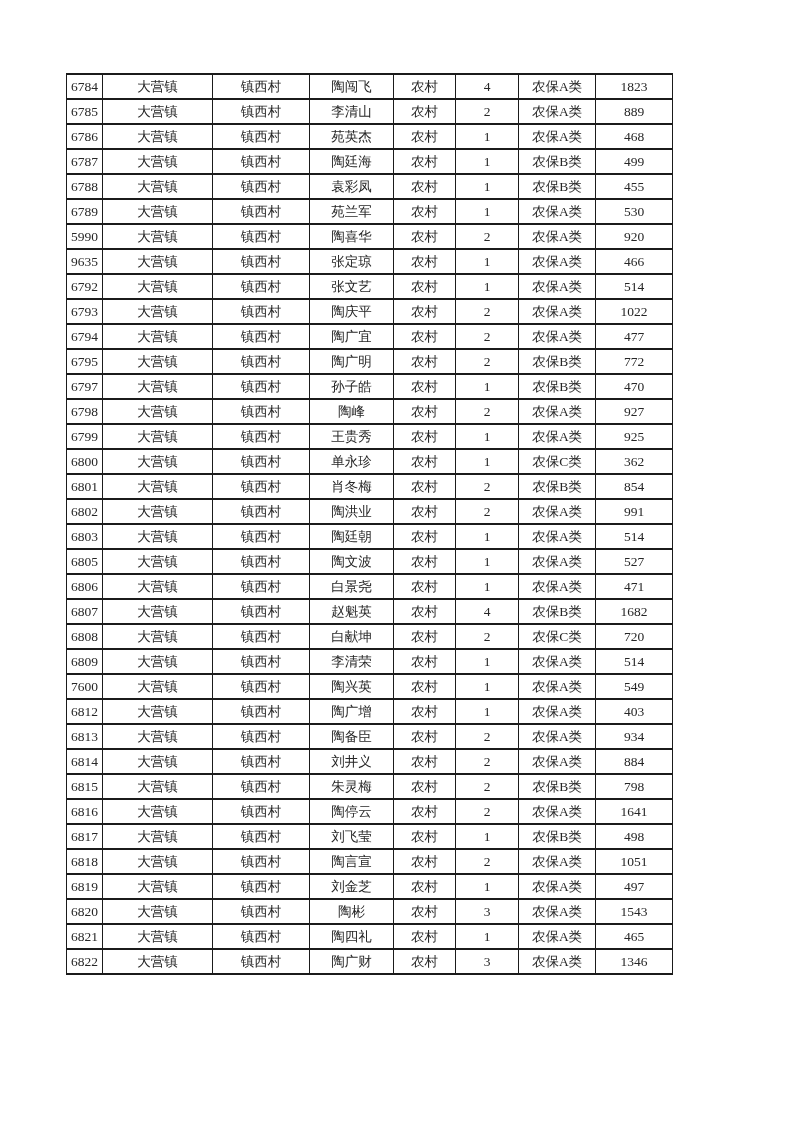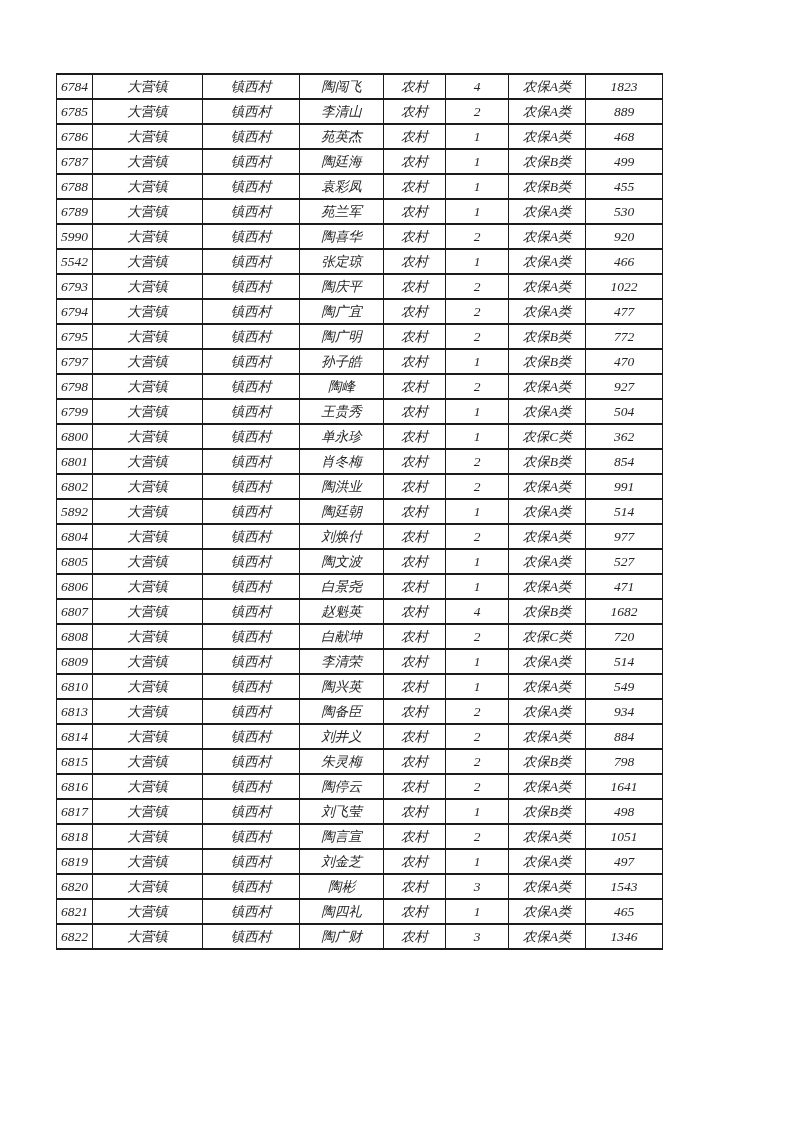--- a/index.html
+++ b/index.html
@@ -9,26 +9,25 @@
   }
   .page {
     position: relative;
     width: 793px;
     height: 1122px;
     background: #ffffff;
     overflow: hidden;
   }
   table.records {
     position: absolute;
-    left: 56px;
+    left: 66px;
     top: 73px;
     border-collapse: collapse;
     table-layout: fixed;
     width: 606px;
-    font-style: italic;
   }
   table.records td {
     border-top: 2px solid #1b1b1b;
     border-bottom: 2px solid #1b1b1b;
     border-left: 1.5px solid #1b1b1b;
     border-right: 1.5px solid #1b1b1b;
     height: 23px;
     padding: 0;
     text-align: center;
     vertical-align: middle;
@@ -128,30 +127,40 @@
           <td>5990</td>
           <td>大营镇</td>
           <td>镇西村</td>
           <td>陶喜华</td>
           <td>农村</td>
           <td>2</td>
           <td>农保A类</td>
           <td>920</td>
         </tr>
         <tr>
-          <td>5542</td>
+          <td>9635</td>
           <td>大营镇</td>
           <td>镇西村</td>
           <td>张定琼</td>
           <td>农村</td>
           <td>1</td>
           <td>农保A类</td>
           <td>466</td>
         </tr>
         <tr>
+          <td>6792</td>
+          <td>大营镇</td>
+          <td>镇西村</td>
+          <td>张文艺</td>
+          <td>农村</td>
+          <td>1</td>
+          <td>农保A类</td>
+          <td>514</td>
+        </tr>
+        <tr>
           <td>6793</td>
           <td>大营镇</td>
           <td>镇西村</td>
           <td>陶庆平</td>
           <td>农村</td>
           <td>2</td>
           <td>农保A类</td>
           <td>1022</td>
         </tr>
         <tr>
@@ -195,21 +204,21 @@
           <td>927</td>
         </tr>
         <tr>
           <td>6799</td>
           <td>大营镇</td>
           <td>镇西村</td>
           <td>王贵秀</td>
           <td>农村</td>
           <td>1</td>
           <td>农保A类</td>
-          <td>504</td>
+          <td>925</td>
         </tr>
         <tr>
           <td>6800</td>
           <td>大营镇</td>
           <td>镇西村</td>
           <td>单永珍</td>
           <td>农村</td>
           <td>1</td>
           <td>农保C类</td>
           <td>362</td>
@@ -228,38 +237,28 @@
           <td>6802</td>
           <td>大营镇</td>
           <td>镇西村</td>
           <td>陶洪业</td>
           <td>农村</td>
           <td>2</td>
           <td>农保A类</td>
           <td>991</td>
         </tr>
         <tr>
-          <td>5892</td>
+          <td>6803</td>
           <td>大营镇</td>
           <td>镇西村</td>
           <td>陶廷朝</td>
           <td>农村</td>
           <td>1</td>
           <td>农保A类</td>
           <td>514</td>
-        </tr>
-        <tr>
-          <td>6804</td>
-          <td>大营镇</td>
-          <td>镇西村</td>
-          <td>刘焕付</td>
-          <td>农村</td>
-          <td>2</td>
-          <td>农保A类</td>
-          <td>977</td>
         </tr>
         <tr>
           <td>6805</td>
           <td>大营镇</td>
           <td>镇西村</td>
           <td>陶文波</td>
           <td>农村</td>
           <td>1</td>
           <td>农保A类</td>
           <td>527</td>
@@ -298,28 +297,38 @@
           <td>6809</td>
           <td>大营镇</td>
           <td>镇西村</td>
           <td>李清荣</td>
           <td>农村</td>
           <td>1</td>
           <td>农保A类</td>
           <td>514</td>
         </tr>
         <tr>
-          <td>6810</td>
+          <td>7600</td>
           <td>大营镇</td>
           <td>镇西村</td>
           <td>陶兴英</td>
           <td>农村</td>
           <td>1</td>
           <td>农保A类</td>
           <td>549</td>
+        </tr>
+        <tr>
+          <td>6812</td>
+          <td>大营镇</td>
+          <td>镇西村</td>
+          <td>陶广增</td>
+          <td>农村</td>
+          <td>1</td>
+          <td>农保A类</td>
+          <td>403</td>
         </tr>
         <tr>
           <td>6813</td>
           <td>大营镇</td>
           <td>镇西村</td>
           <td>陶备臣</td>
           <td>农村</td>
           <td>2</td>
           <td>农保A类</td>
           <td>934</td>

